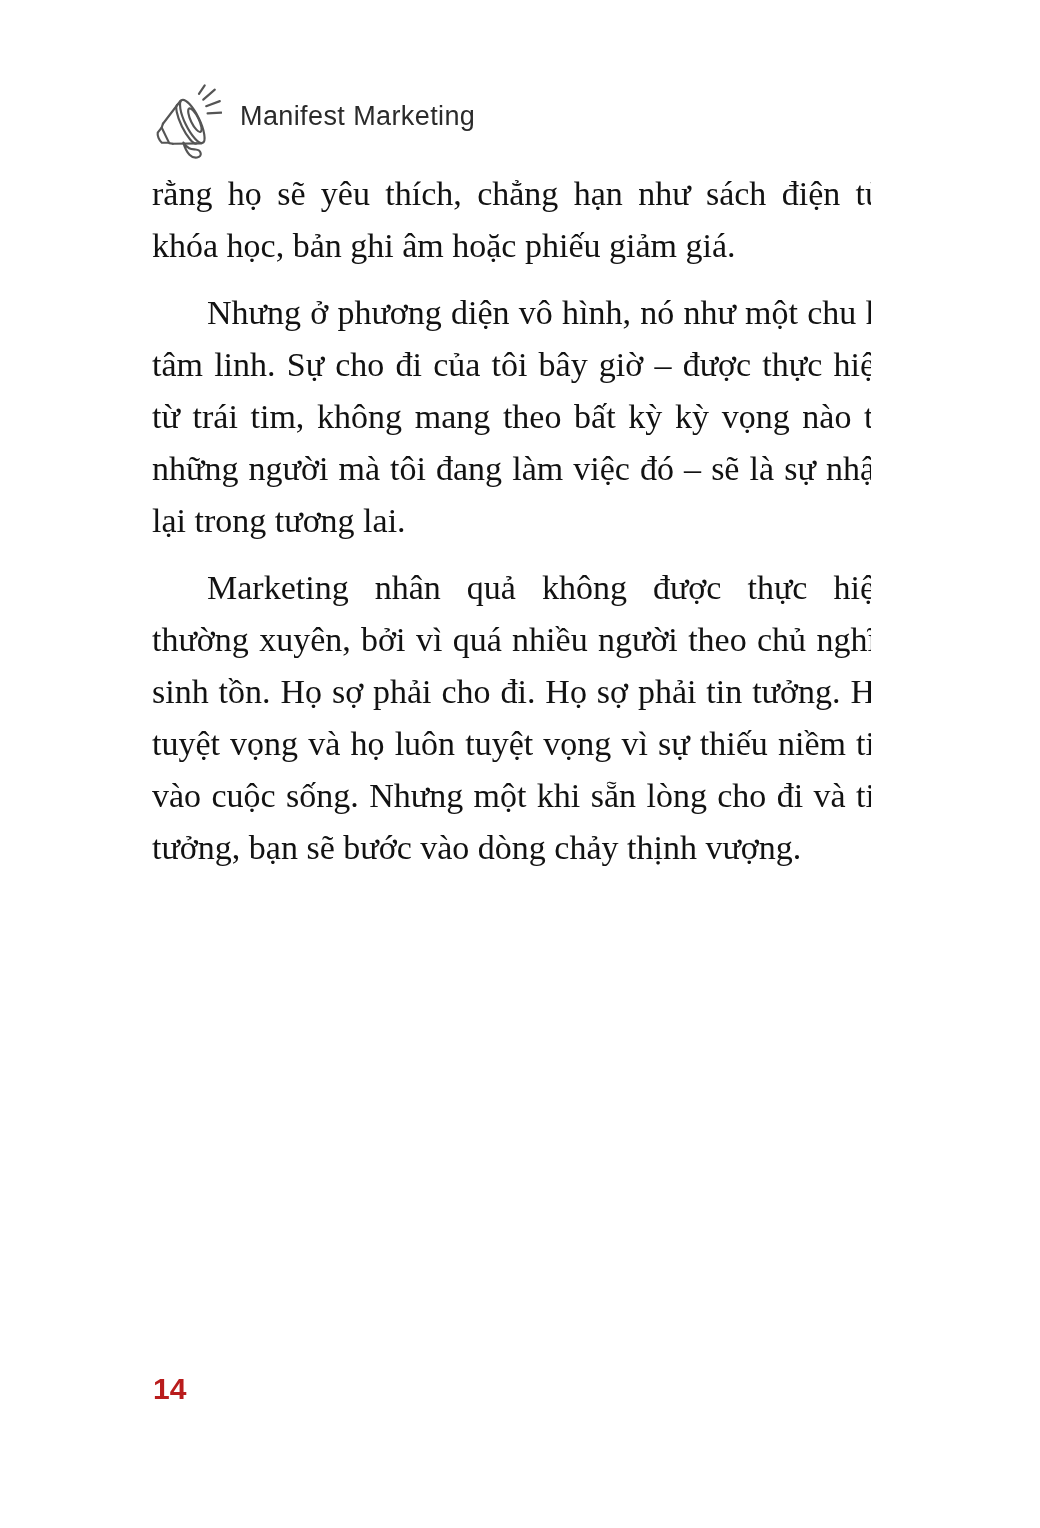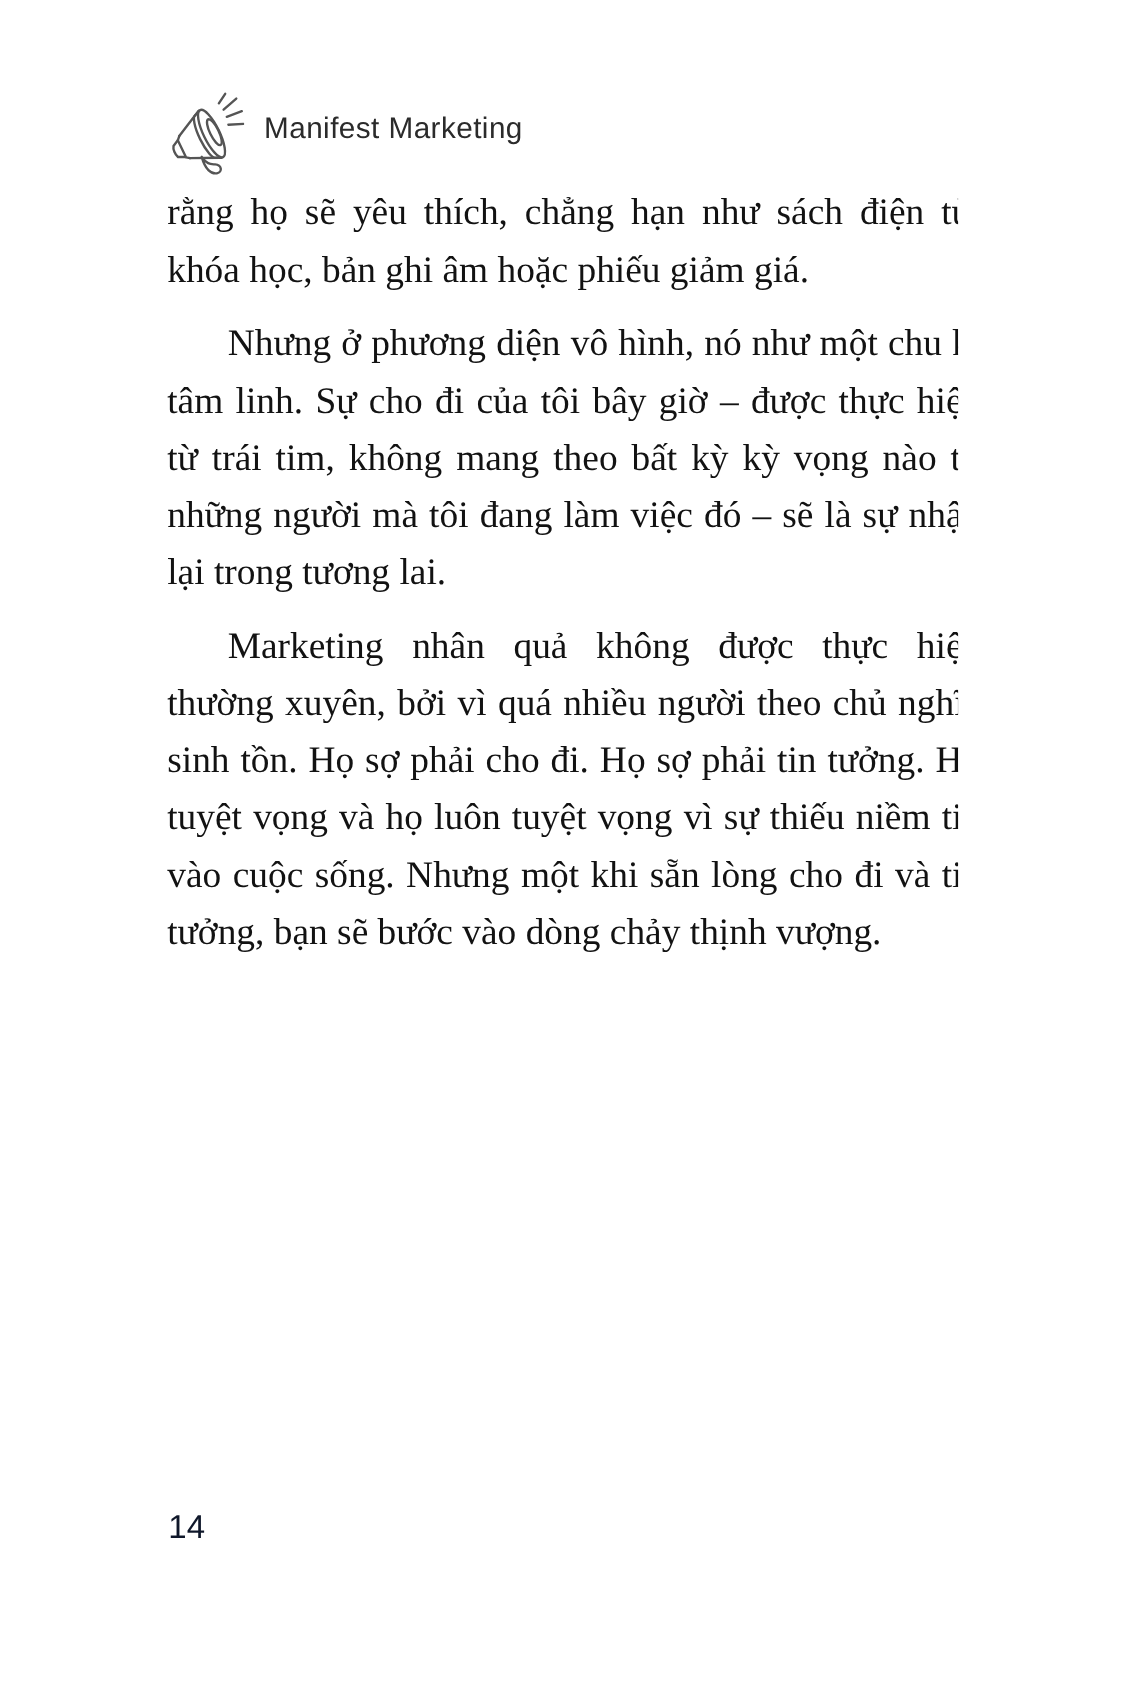--- a/index.html
+++ b/index.html
@@ -57,21 +57,22 @@
   .para.no-indent {
     text-indent: 0;
   }
   
   .page-footer {
     position: absolute;
     left: 153px;
     top: 1372px;
     font-family: "Liberation Sans", sans-serif;
     font-size: 30px;
-    color: #0f172a;
+    color: #b91c1c;
+    font-weight: bold;
   }
 </style>
 </head>
 <body>
 
 <div class="page">
 
   <header class="page-header">
     <span class="megaphone-wrap">
       <svg width="72" height="80" viewBox="0 0 100 110" fill="none" stroke="#555555" stroke-width="3" stroke-linecap="round" stroke-linejoin="round">

